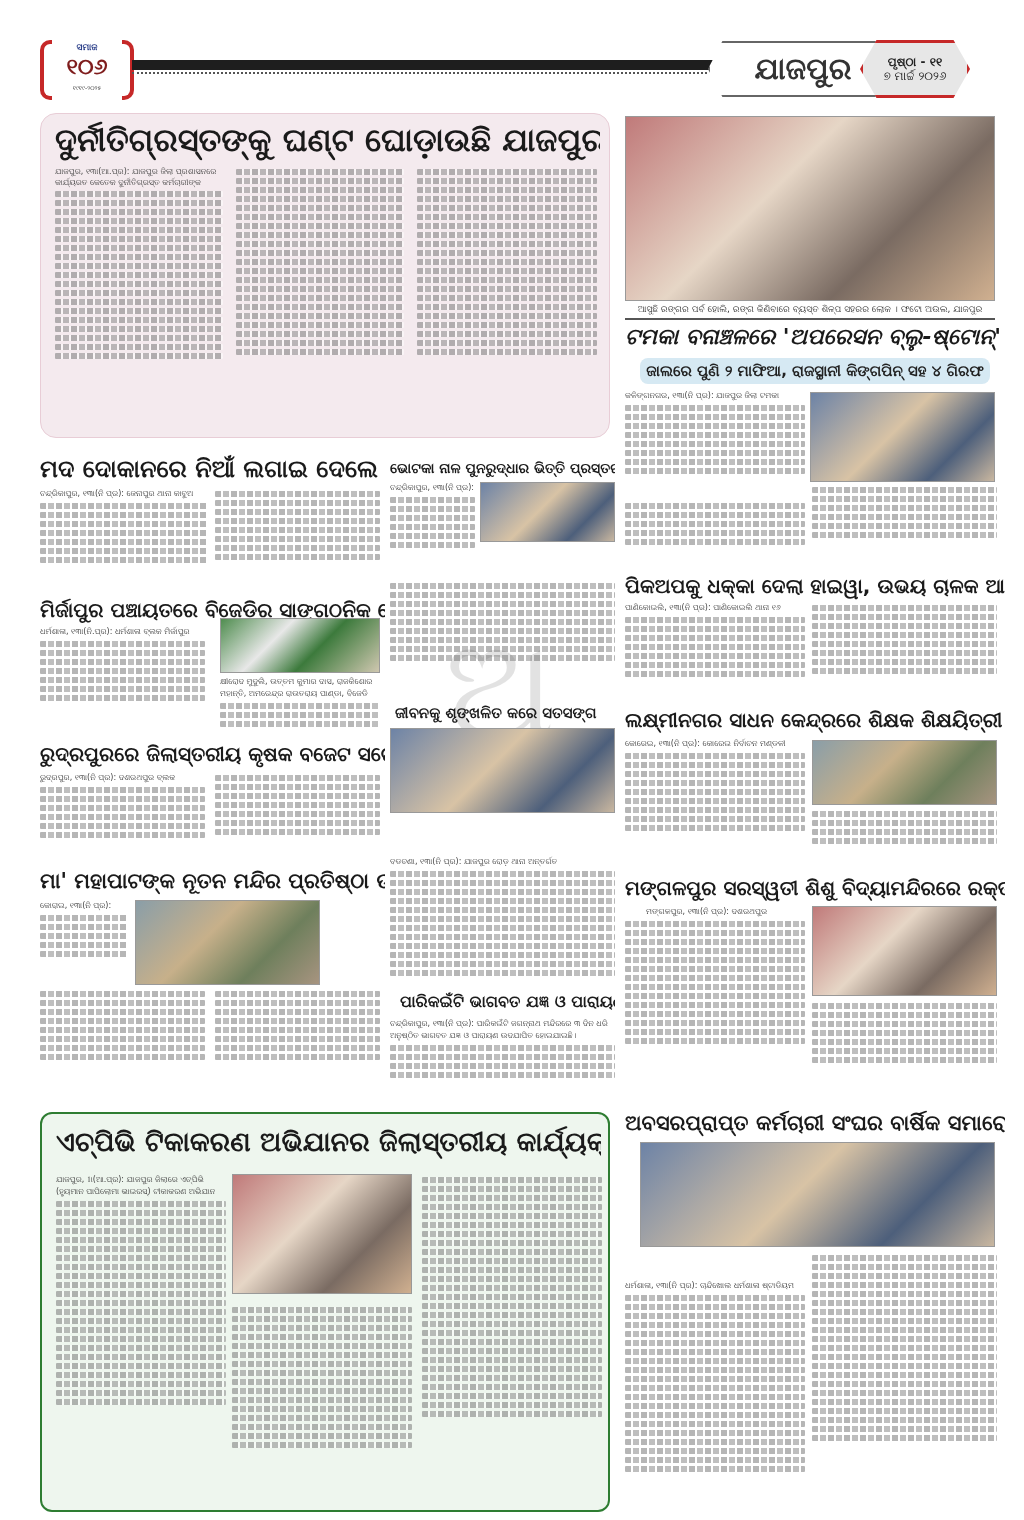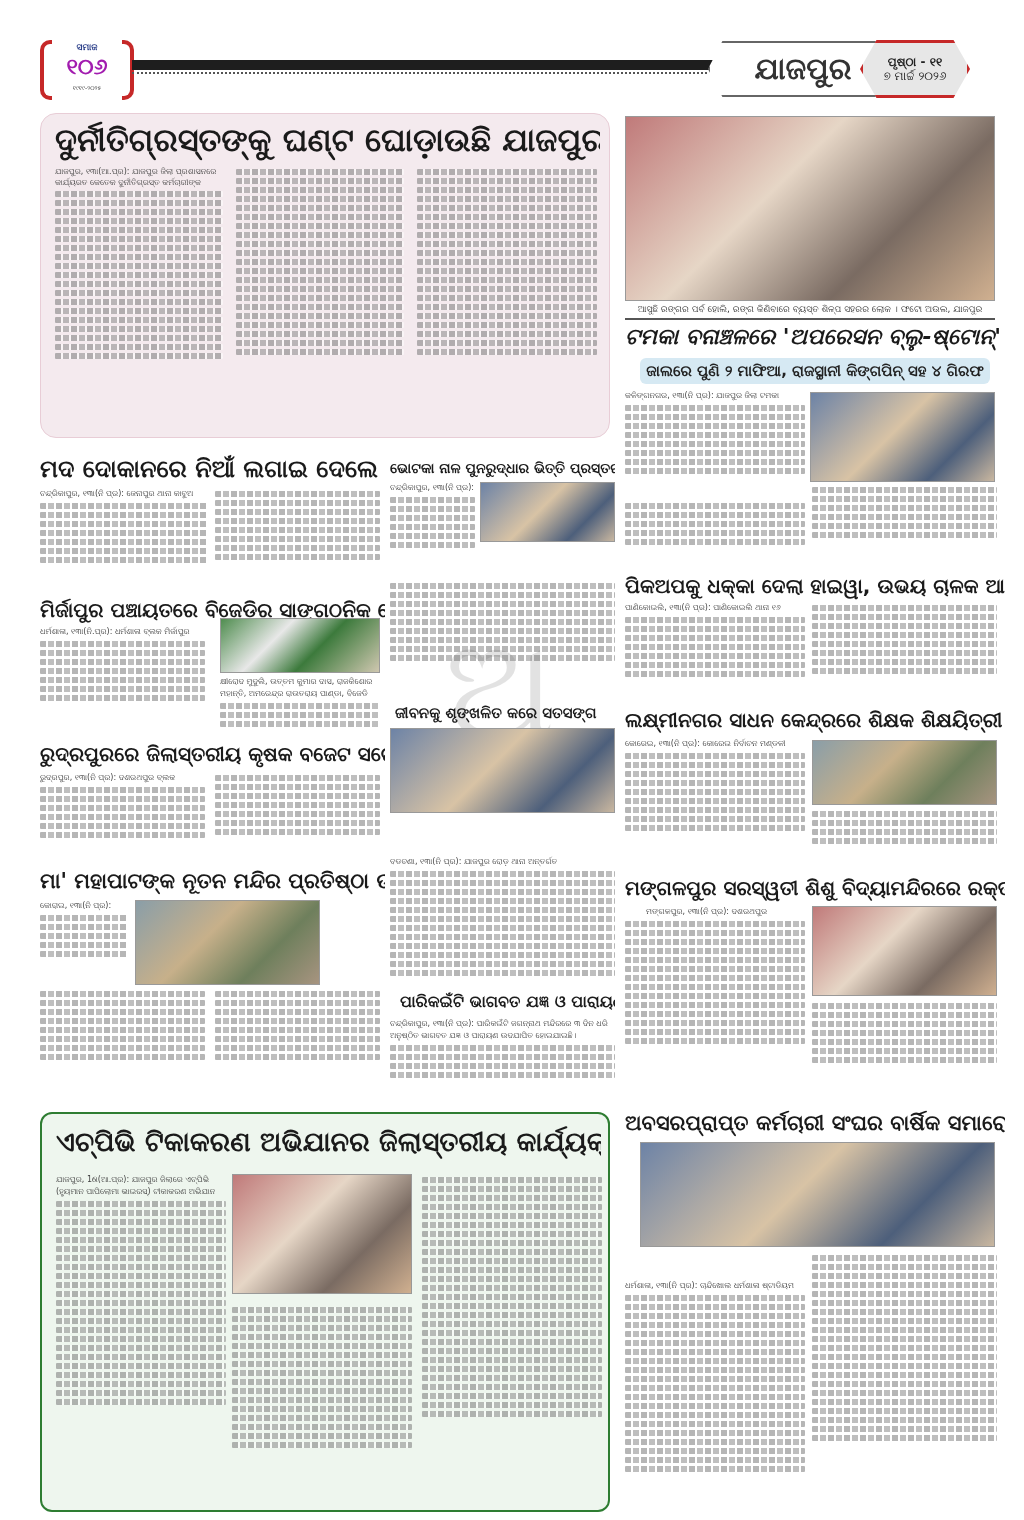--- a/index.html
+++ b/index.html
@@ -3,21 +3,21 @@
 <meta charset="utf-8">
 <style>
   * { box-sizing: border-box; margin: 0; padding: 0; }
   body { width: 1024px; height: 1520px; background: #ffffff; font-family: "DejaVu Sans", sans-serif; position: relative; overflow: hidden; color: #222; }
   .abs { position: absolute; }
   .logo { left: 40px; top: 36px; width: 94px; height: 68px; }
   .logo .br { position:absolute; top:4px; width:12px; height:60px; border:4px solid #c62828; }
   .logo .brl { left:0; border-right:none; border-radius:10px 0 0 10px; }
   .logo .brr { right:0; border-left:none; border-radius:0 10px 10px 0; }
   .logo .t1 { position:absolute; left:16px; right:16px; top:6px; font-size:9px; color:#2b3f8a; text-align:center; font-weight:bold; }
-  .logo .t2 { position:absolute; left:16px; right:16px; top:20px; font-size:22px; color:#a21caf; text-align:center; font-weight:bold; line-height:22px; }
+  .logo .t2 { position:absolute; left:16px; right:16px; top:20px; font-size:22px; color:#7f1d1d; text-align:center; font-weight:bold; line-height:22px; }
   .logo .t3 { position:absolute; left:16px; right:16px; top:48px; font-size:6px; color:#333; text-align:center; }
   .topbar { left:132px; top:60px; width:72%; height:10px; background:#1e1e1e; }
   .topbar2 { left:132px; top:72px; width:575px; height:4px; border-top:2px dotted #555; }
   .section-tag { left:708px; top:41px; width:180px; height:56px; background:#fff; border:2px solid #666; border-radius:8px 0 0 8px; clip-path: polygon(8% 0,100% 0,100% 100%,8% 100%,0 50%); display:flex; align-items:center; justify-content:center; }
   .section-tag span { font-size:30px; font-weight:bold; color:#333; padding-left:10px; }
   .pagebox { left:860px; top:40px; width:110px; height:58px; background:#e7e7e7; border:3px solid #c62828; clip-path: polygon(15% 0,85% 0,100% 50%,85% 100%,15% 100%,0 50%); display:flex; flex-direction:column; align-items:center; justify-content:center; }
   .pagebox .p1 { font-size:12px; font-weight:bold; }
   .pagebox .p2 { font-size:12px; }
   .box-pink { background:#f4eaee; border:1px solid #e8cdd6; border-radius:16px; }
   .box-green { background:#eef6ee; border:2px solid #2e7d32; border-radius:12px; }
@@ -123,21 +123,21 @@
       <div class="ln"></div>
       <div class="ln"></div>
   </div>
 </div>
 
 <div class="abs photo r" style="left:625px;top:116px;width:370px;height:185px;"></div>
 <div class="abs caption" style="left:625px;top:304px;width:370px;">ଆସୁଛି ରଙ୍ଗର ପର୍ବ ହୋଲି, ରଙ୍ଗ କିଣିବାରେ ବ୍ୟସ୍ତ ଶିଳ୍ପ ସହରର ଲୋକ । ଫଟୋ ଅଉଲ, ଯାଜପୁର</div>
 <div class="abs rule" style="left:625px;top:318px;width:370px;"></div>
 
 <div class="abs headline" style="left:625px;top:322px;width:380px;font-size:22px;line-height:30px;font-style:italic;">ଟମକା ବନାଞ୍ଚଳରେ 'ଅପରେସନ ବ୍ଲୁ-ଷ୍ଟୋନ୍'</div>
-<div class="abs subhead" style="left:640px;top:358px;width:350px;height:26px;line-height:26px;border-radius:6px;">ଜାଲରେ ପୁଣି ୨ ମାଫିଆ, ରାଜସ୍ଥାନୀ କିଙ୍ଗପିନ୍ ସହ ୪ ଗିରଫ</div>
+<div class="abs subhead" style="left:640px;top:358px;width:350px;height:26px;line-height:26px;">ଜାଲରେ ପୁଣି ୨ ମାଫିଆ, ରାଜସ୍ଥାନୀ କିଙ୍ଗପିନ୍ ସହ ୪ ଗିରଫ</div>
 <div class="abs text" style="left:625px;top:390px;width:180px;height:108px;">
   <div style="height:12px;overflow:hidden;">କଳିଙ୍ଗନଗର, ୧୩ା(ନି ପ୍ର): ଯାଜପୁର ଜିଲା ଟମକା</div>
   <div class="ln"></div>
     <div class="ln"></div>
     <div class="ln"></div>
     <div class="ln"></div>
     <div class="ln"></div>
     <div class="ln"></div>
     <div class="ln"></div>
     <div class="ln"></div>
@@ -371,21 +371,21 @@
   <div style="height:24px;overflow:hidden;">ଚନ୍ଦ୍ରିକାପୁର, ୧୩ା(ନି ପ୍ର): ପାରିକଇଁଟି ଜଗନ୍ନାଥ ମନ୍ଦିରରେ ୩ ଦିନ ଧରି ଅନୁଷ୍ଠିତ ଭାଗବତ ଯଜ୍ଞ ଓ ପାରାୟଣ ଉଦଯାପିତ ହୋଇଯାଇଛି।</div>
   <div class="ln"></div>
     <div class="ln"></div>
     <div class="ln"></div>
     <div class="ln"></div>
 </div>
 
 <div class="abs box-green" style="left:40px;top:1112px;width:570px;height:400px;">
   <div class="abs headline" style="left:14px;top:8px;width:545px;font-size:27px;line-height:40px;">ଏଚ୍‌ପିଭି ଟିକାକରଣ ଅଭିଯାନର ଜିଲାସ୍ତରୀୟ କାର୍ଯ୍ୟକ୍ରମ</div>
   <div class="abs text" style="left:14px;top:60px;width:170px;height:330px;">
-    <div style="height:24px;overflow:hidden;">ଯାଜପୁର, 16ା(ଆ.ପ୍ର): ଯାଜପୁର ଜିଲାରେ ଏଚ୍‌ପିଭି (ହ୍ୟୁମାନ ପାପିଲୋମା ଭାଇରସ୍) ଟୀକାକରଣ ଅଭିଯାନ</div>
+    <div style="height:24px;overflow:hidden;">ଯାଜପୁର, 1ା(ଆ.ପ୍ର): ଯାଜପୁର ଜିଲାରେ ଏଚ୍‌ପିଭି (ହ୍ୟୁମାନ ପାପିଲୋମା ଭାଇରସ୍) ଟୀକାକରଣ ଅଭିଯାନ</div>
     <div class="ln"></div>
       <div class="ln"></div>
       <div class="ln"></div>
       <div class="ln"></div>
       <div class="ln"></div>
       <div class="ln"></div>
       <div class="ln"></div>
       <div class="ln"></div>
       <div class="ln"></div>
       <div class="ln"></div>

